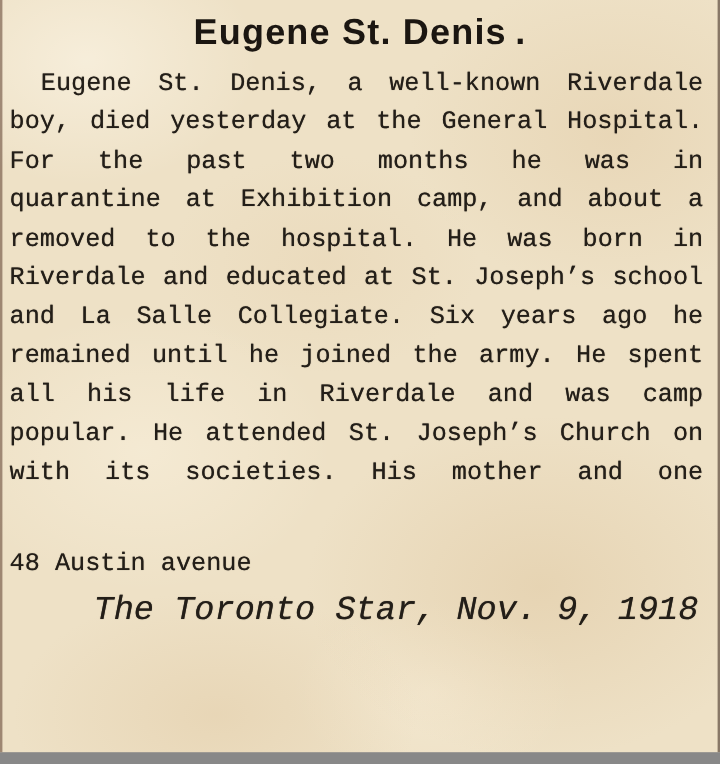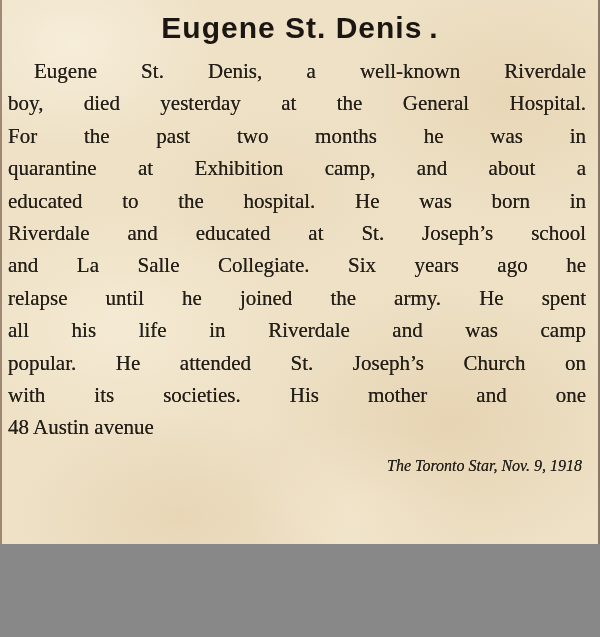--- a/index.html
+++ b/index.html
@@ -1,20 +1,20 @@
 <!DOCTYPE html>
 <html><head>
 <meta charset="utf-8">
 <style>
   html, body { margin: 0; padding: 0; background: #888; }
 
   .page {
     position: relative;
     width: 600px;
-    height: 544px;
+    height: 627px;
     margin: 0 auto;
     overflow: hidden;
     background-color: #eee1c6;
     background-image:
       radial-gradient(ellipse 220px 160px at 12% 8%,  rgba(255,250,238,0.50), transparent 65%),
       radial-gradient(ellipse 260px 200px at 85% 18%, rgba(219,191,148,0.30), transparent 65%),
       radial-gradient(ellipse 300px 220px at 75% 78%, rgba(214,184,139,0.32), transparent 65%),
       radial-gradient(ellipse 240px 180px at 20% 60%, rgba(255,248,232,0.38), transparent 65%),
       radial-gradient(ellipse 200px 140px at 45% 35%, rgba(224,198,158,0.22), transparent 65%),
       radial-gradient(ellipse 260px 160px at 30% 95%, rgba(216,186,142,0.28), transparent 65%),
@@ -48,55 +48,57 @@
     letter-spacing: 1px;
     text-align: center;
     color: #1b1611;
   }
 
   .body-text {
     margin: 9px 14px 0 8px;
     font-size: 21px;
     line-height: 32.4px;
     text-shadow: 0 0 0.6px rgba(35,30,24,0.85);
+    font-family: Liberation Mono, monospace;
   }
 
   .line {
     text-align: justify;
     text-align-last: justify;
     white-space: normal;
   }
   .line.first { text-indent: 26px; }
-  .line.unjustified { text-align: right; text-align-last: left; }
+  .line.unjustified { text-align: right; text-align-last: left; margin-top: 44px; }
 
   .attribution {
     margin: 7px 18px 0 0;
-    font-size: 16px;
+    font-size: 28px;
     line-height: 30px;
     font-style: italic;
     text-align: right;
     text-shadow: 0 0 0.6px rgba(35,30,24,0.85);
+    font-family: Liberation Mono, monospace;
   }
 </style>
 </head>
 <body>
 
 <div class="page">
 
   <h1 class="headline">Eugene St. Denis .</h1>
 
   <div class="body-text">
     <div class="line first">Eugene St. Denis, a well-known Riverdale</div>
     <div class="line">boy, died yesterday at the General Hospital.</div>
     <div class="line">For the past two months he was in</div>
     <div class="line">quarantine at Exhibition camp, and about a</div>
-    <div class="line">educated to the hospital. He was born in</div>
+    <div class="line">removed to the hospital. He was born in</div>
     <div class="line">Riverdale and educated at St. Joseph’s school</div>
     <div class="line">and La Salle Collegiate. Six years ago he</div>
-    <div class="line">relapse until he joined the army. He spent</div>
+    <div class="line">remained until he joined the army. He spent</div>
     <div class="line">all his life in Riverdale and was camp</div>
     <div class="line">popular. He attended St. Joseph’s Church on</div>
     <div class="line">with its societies. His mother and one</div>
     <div class="line unjustified">48 Austin avenue</div>
   </div>
 
   <div class="attribution">The Toronto Star, Nov. 9, 1918</div>
 
 </div>
 

